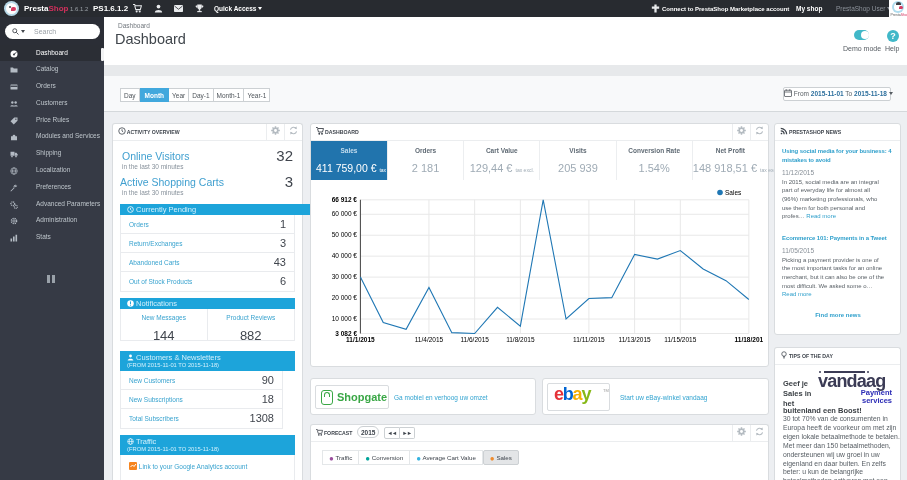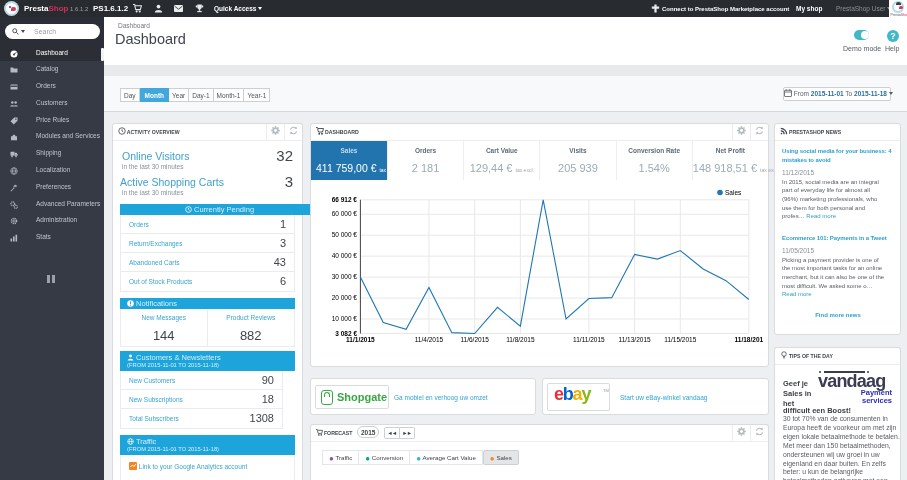--- a/index.html
+++ b/index.html
@@ -237,21 +237,21 @@
           </svg></div>
       </div>
   </div>
   <div class="abs" style="left:9px;top:26px;font-size:10.5px;color:#41a0d0;">Online Visitors</div>
   <div class="abs" style="right:9px;top:23px;font-size:15px;color:#40454d;">32</div>
   <div class="abs" style="left:9px;top:39px;font-size:6.5px;color:#87919b;">in the last 30 minutes</div>
   <div class="abs" style="left:7px;top:52px;font-size:10.5px;color:#41a0d0;">Active Shopping Carts</div>
   <div class="abs" style="right:9px;top:49px;font-size:15px;color:#40454d;">3</div>
   <div class="abs" style="left:9px;top:65px;font-size:6.5px;color:#87919b;">in the last 30 minutes</div>
 
-  <div class="abs bluebar" style="left:7px;top:80px;width:192px;height:11px;text-align:center;">
+  <div class="abs bluebar" style="left:7px;top:80px;width:192px;height:11px;">
       <div><svg class="ic" width="7" height="7" viewBox="0 0 16 16">
           <circle cx="8" cy="8" r="6.5" fill="none" stroke="#fff" stroke-width="1.8"></circle>
           <path d="M8 4.5V8l2.5 2" fill="none" stroke="#fff" stroke-width="1.8"></path>
         </svg> Currently Pending</div>
     </div>
   <div class="abs" style="left:7px;top:91px;width:175px;border:1px solid #e9ebee;border-top:none;">
     <div class="srow">
         <span class="lab">Orders</span>
         <span class="val">1</span>
       </div>
@@ -269,21 +269,21 @@
       </div>
   </div>
 
   <div class="abs bluebar" style="left:7px;top:174px;width:175px;height:11px;">
       <div><svg class="ic" width="7" height="7" viewBox="0 0 16 16">
           <circle cx="8" cy="8" r="7.5" fill="#fff"></circle>
           <rect x="6.9" y="3.2" width="2.2" height="6.2" fill="#1da4da"></rect>
           <rect x="6.9" y="10.8" width="2.2" height="2.2" fill="#1da4da"></rect>
         </svg> Notifications</div>
     </div>
-  <div class="abs" style="left:7px;top:185px;width:175px;height:38px;border:1px solid #e9ebee;border-top:none;display:flex;">
+  <div class="abs" style="left:7px;top:185px;width:175px;height:32px;border:1px solid #e9ebee;border-top:none;display:flex;">
     <div style="width:50%;border-right:1px solid #e9ebee;text-align:center;">
       <div style="font-size:6.5px;color:#39a3cf;margin-top:5px;">New Messages</div>
       <div style="font-size:13px;color:#40454d;margin-top:7px;">144</div>
     </div>
     <div style="width:50%;text-align:center;">
       <div style="font-size:6.5px;color:#39a3cf;margin-top:5px;">Product Reviews</div>
       <div style="font-size:13px;color:#40454d;margin-top:7px;">882</div>
     </div>
   </div>
 
@@ -485,15 +485,15 @@
       <div style="position:absolute;left:4.5px;width:41px;top:0.5px;height:2px;background:#3b3b55;"></div>
       <div style="position:absolute;left:0;top:0.5px;width:2.2px;height:2.2px;background:#3b3b55;border-radius:50%;"></div>
       <div style="position:absolute;right:0;top:0.5px;width:2.2px;height:2.2px;background:#3b3b55;border-radius:50%;"></div>
     </div>
     <div style="font-size:18px;font-weight:bold;color:#3b3b55;letter-spacing:-0.8px;margin-top:-2px;padding-left:7px;">vandaag</div>
     <div style="font-size:7.5px;font-weight:bold;color:#2a2ab5;text-align:right;line-height:8px;margin-top:-3px;">Payment<br>services</div>
   </div>
   <div class="abs" style="left:8px;top:31px;font-size:7.5px;font-weight:bold;color:#3a3f44;">Geef je</div>
   <div class="abs" style="left:8px;top:41px;font-size:7.5px;font-weight:bold;color:#3a3f44;">Sales in</div>
   <div class="abs" style="left:8px;top:50.5px;font-size:7.5px;font-weight:bold;color:#3a3f44;">het</div>
-  <div class="abs" style="left:8px;top:57.5px;font-size:7.5px;font-weight:bold;color:#3a3f44;">difficult een Boost!</div>
+  <div class="abs" style="left:8px;top:57.5px;font-size:7.5px;font-weight:bold;color:#3a3f44;">buitenland een Boost!</div>
   <div class="abs" style="left:8px;top:67px;width:113px;font-size:6.8px;color:#565d63;line-height:8.9px;white-space:nowrap;">30 tot 70% van de consumenten in<br>Europa heeft de voorkeur om met zijn<br>eigen lokale betaalmethode te betalen.<br>Met meer dan 150 betaalmethoden,<br>ondersteunen wij uw groei in uw<br>eigenland en daar buiten. En zelfs<br>beter: u kun de belangrijke<br>betaalmethoden activeren met een</div>
 </div>
 
 </body></html>

